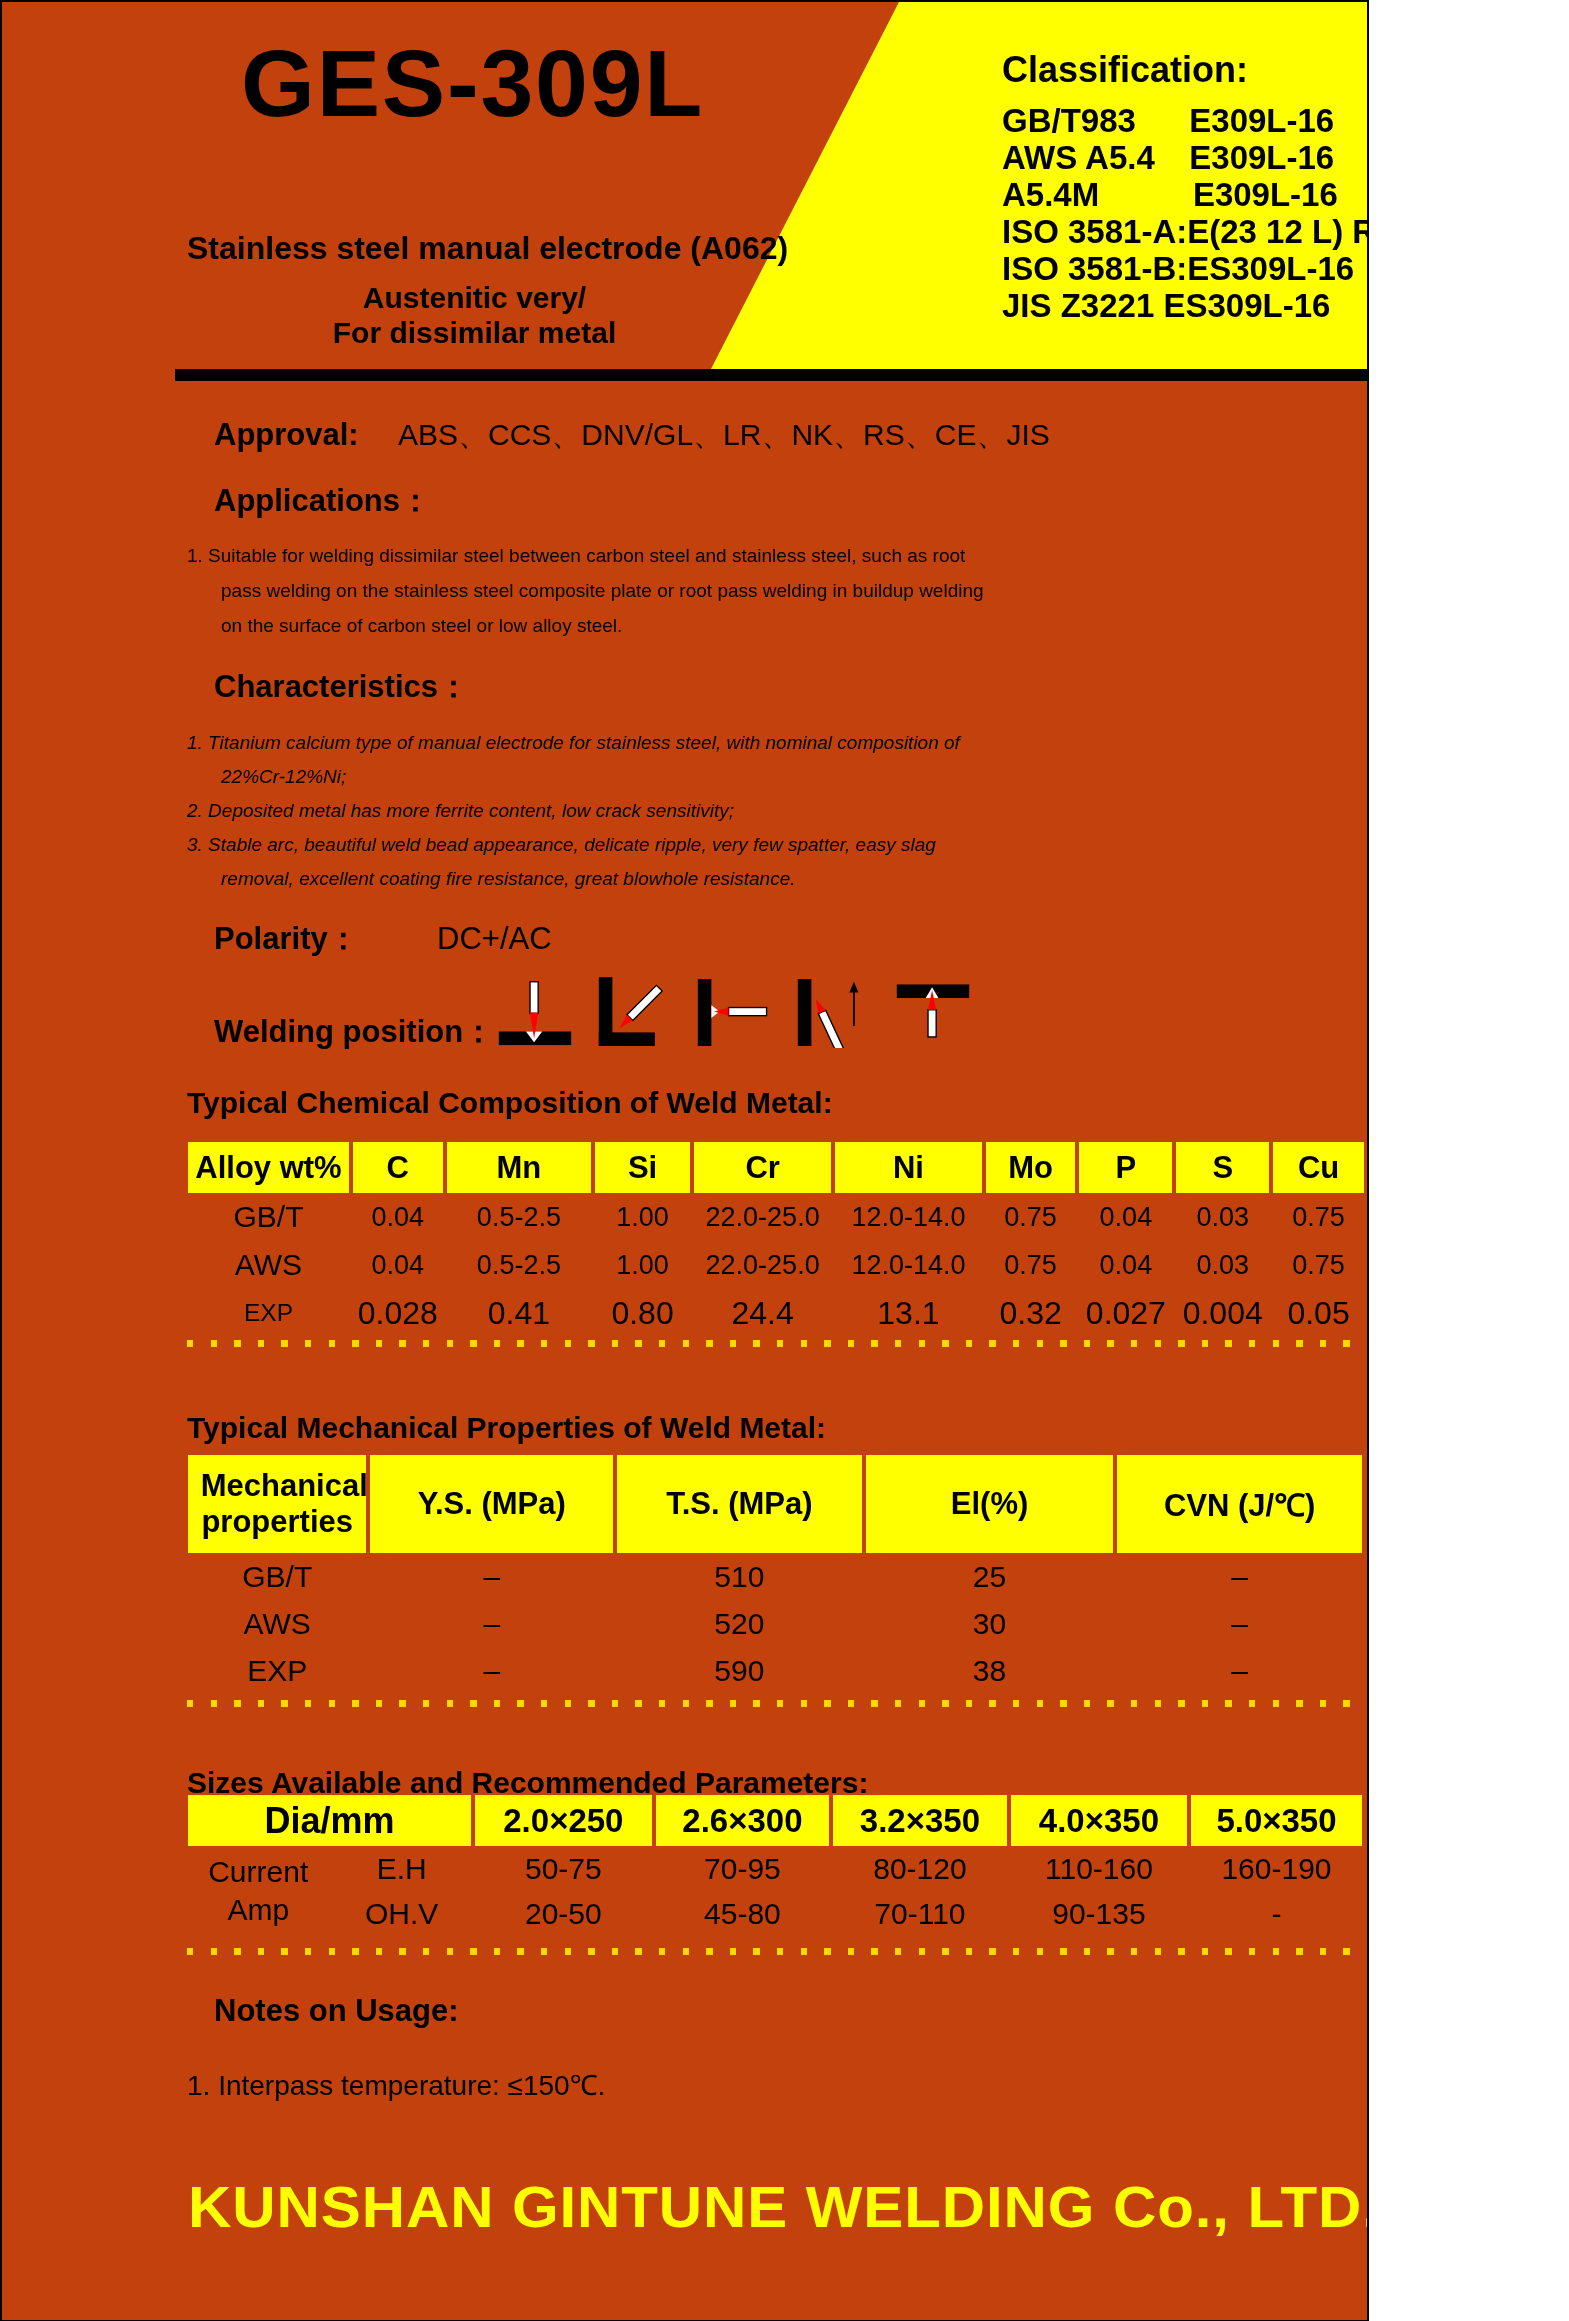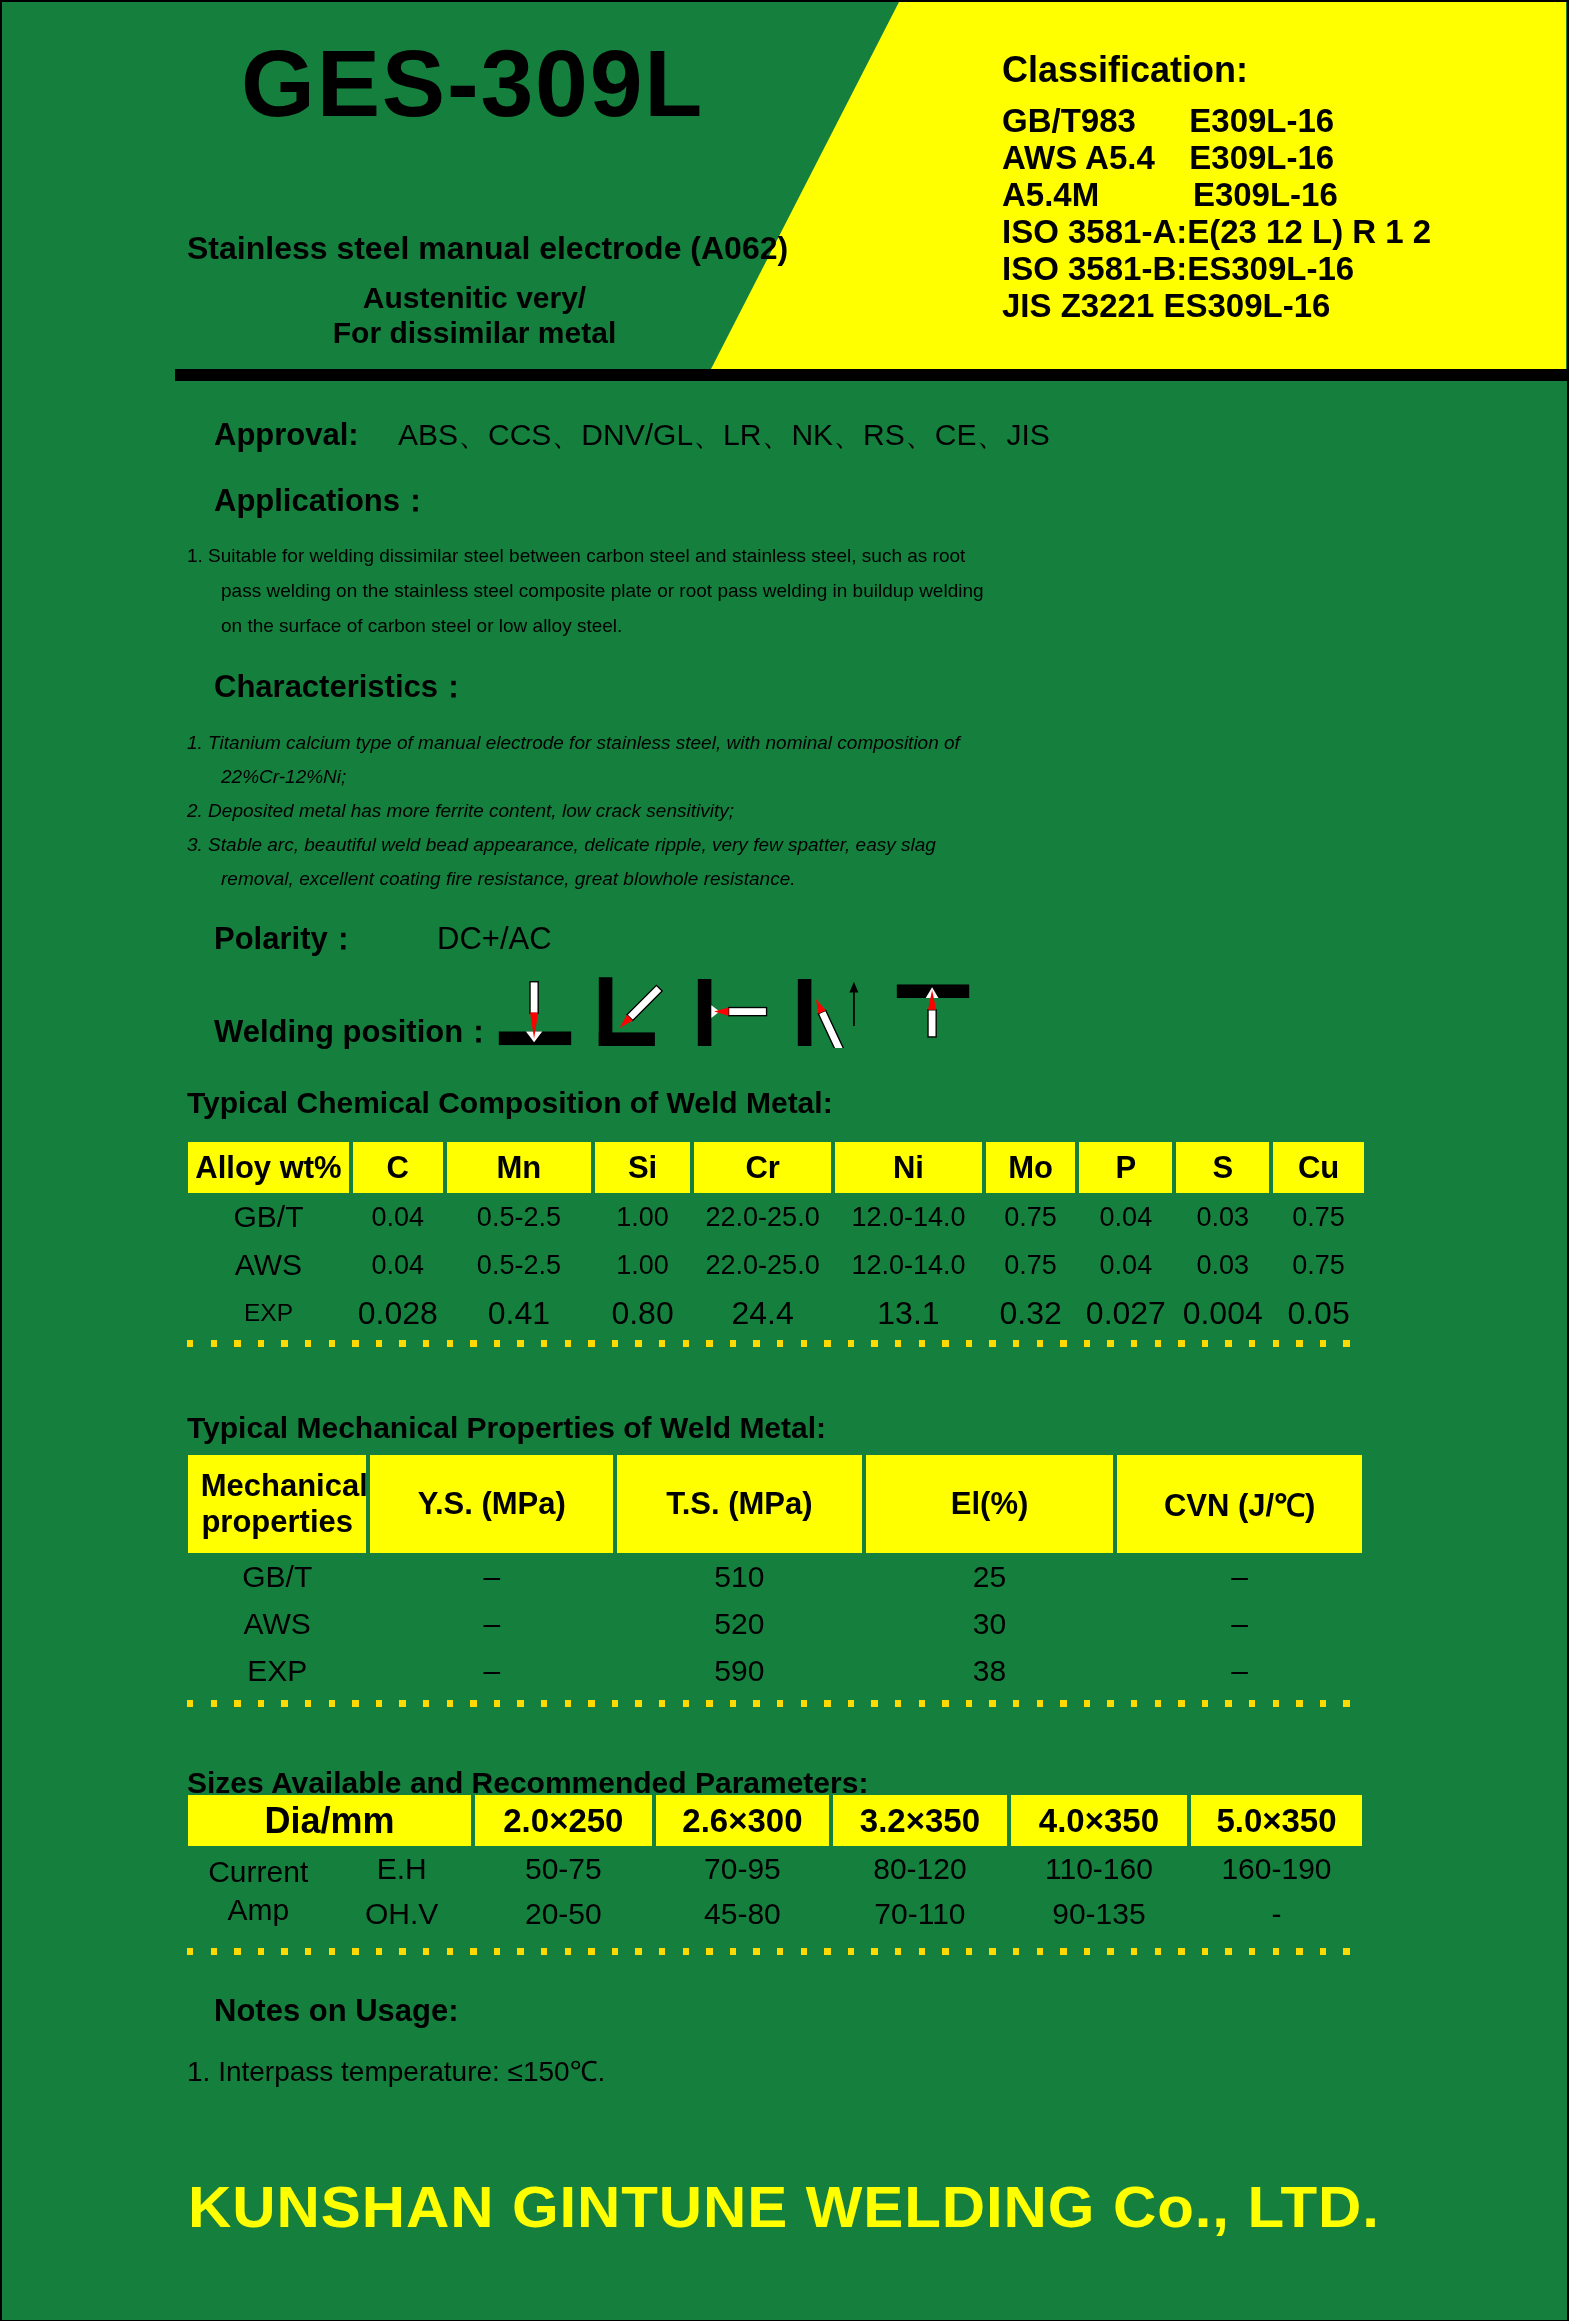--- a/index.html
+++ b/index.html
@@ -1,17 +1,17 @@
 <!DOCTYPE html>
 <html style="font-size:14.5px"><head>
 <meta charset="utf-8">
 <style>
   html,body{margin:0;padding:0;background:#fff;}
   .page{
-    position:relative;width:1569px;height:2322px;background:#15803d;
+    position:relative;width:1369px;height:2322px;background:#c2410c;
     border:2.7px solid #000;box-sizing:border-box;overflow:hidden;
     font-family:"Liberation Sans",sans-serif;color:#000;
   }
   
   .hero-yellow{
     position:absolute;left:0;top:0;width:1564px;height:367px;background:#FFFF00;
     clip-path:polygon(897px 0,1564px 0,1564px 367px,709px 367px);
   }
   .hero-bar{position:absolute;left:173px;right:0;top:367px;height:11.8px;background:#000;}
   .product-title{position:absolute;left:239px;top:27px;font-size:95px;font-weight:bold;letter-spacing:1.8px;white-space:nowrap;}
@@ -59,21 +59,21 @@
   .mech td{height:47px;font-size:30px;}
   .sizes{top:1793px;width:1182px;}
   .sizes th{height:51px;font-size:33px;}
   .sizes th.dia{font-size:36px;}
   .sizes td{height:45px;font-size:30px;}
   .grp-line{line-height:38px;font-size:30px;}
   .dots{position:absolute;left:185px;width:1178px;height:7.3px;
     background:repeating-linear-gradient(90deg,#FFD900 0 6.4px,transparent 6.4px 23.6px);}
   .dots.d1{top:1338px;} .dots.d2{top:1698px;} .dots.d3{top:1946px;}
   .notes{position:absolute;left:185px;top:1991px;}
-  .notes .bline{margin-top:25px;font-size:28px;}
+  .notes .bline{margin-top:39px;font-size:28px;}
   .footer{
     position:absolute;left:0;top:2171px;width:1564px;text-align:center;
     font-size:60px;font-weight:bold;color:#FFFF00;letter-spacing:0.9px;white-space:nowrap;
     transform:scaleY(0.95);
   }
 </style>
 </head>
 <body>
 
 <div class="page">

